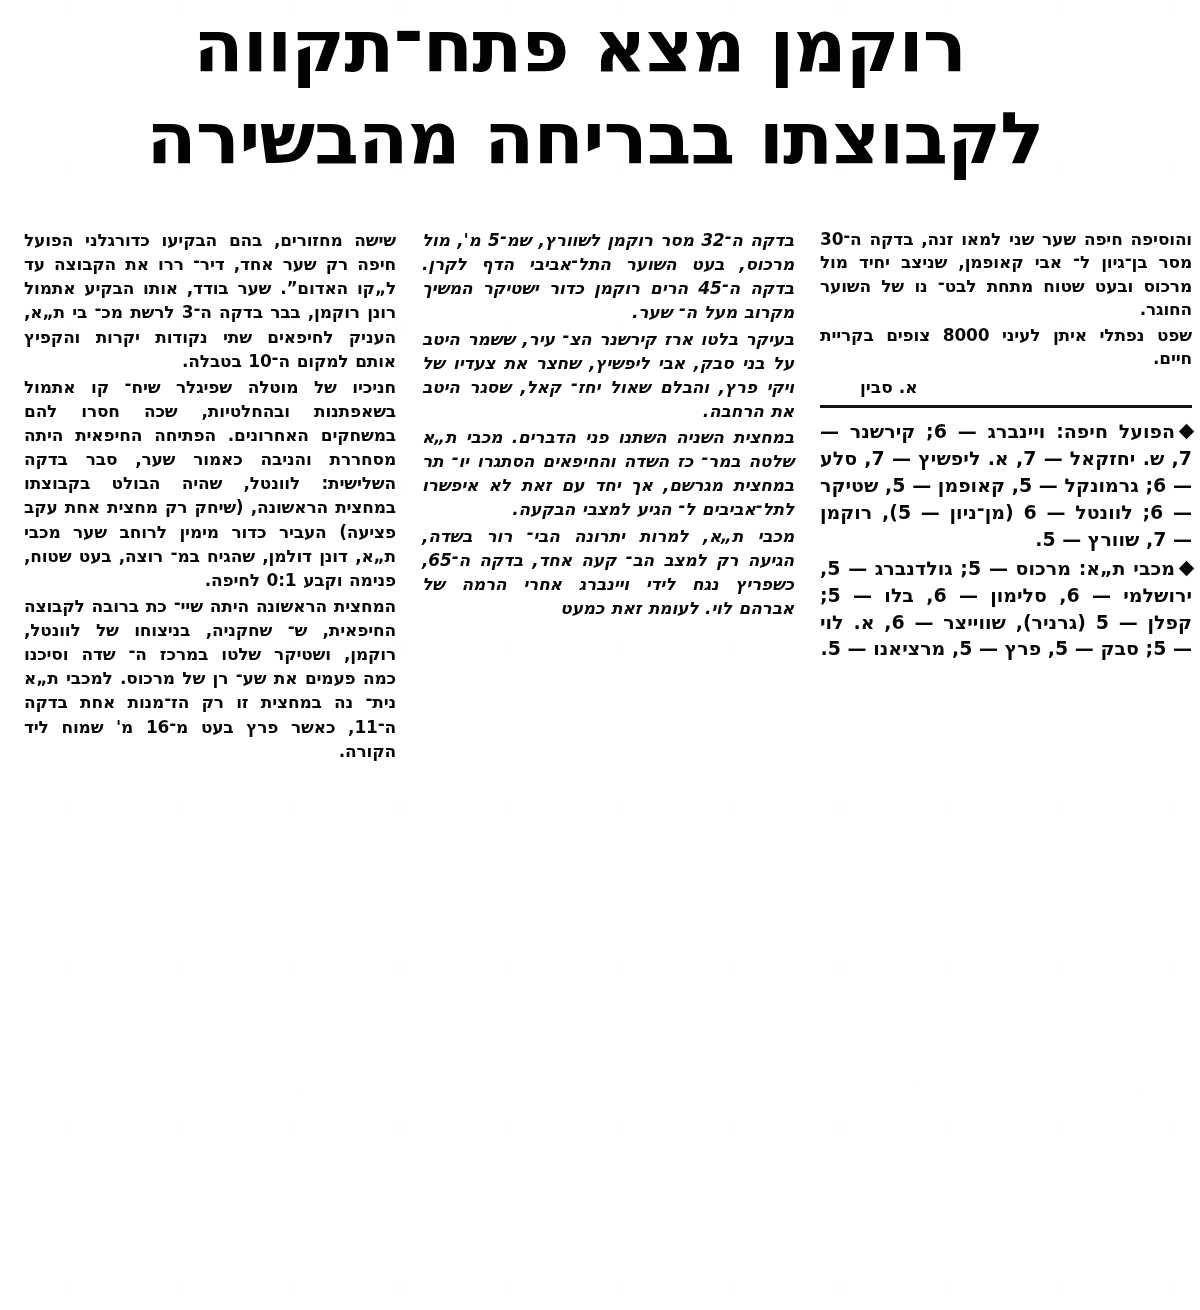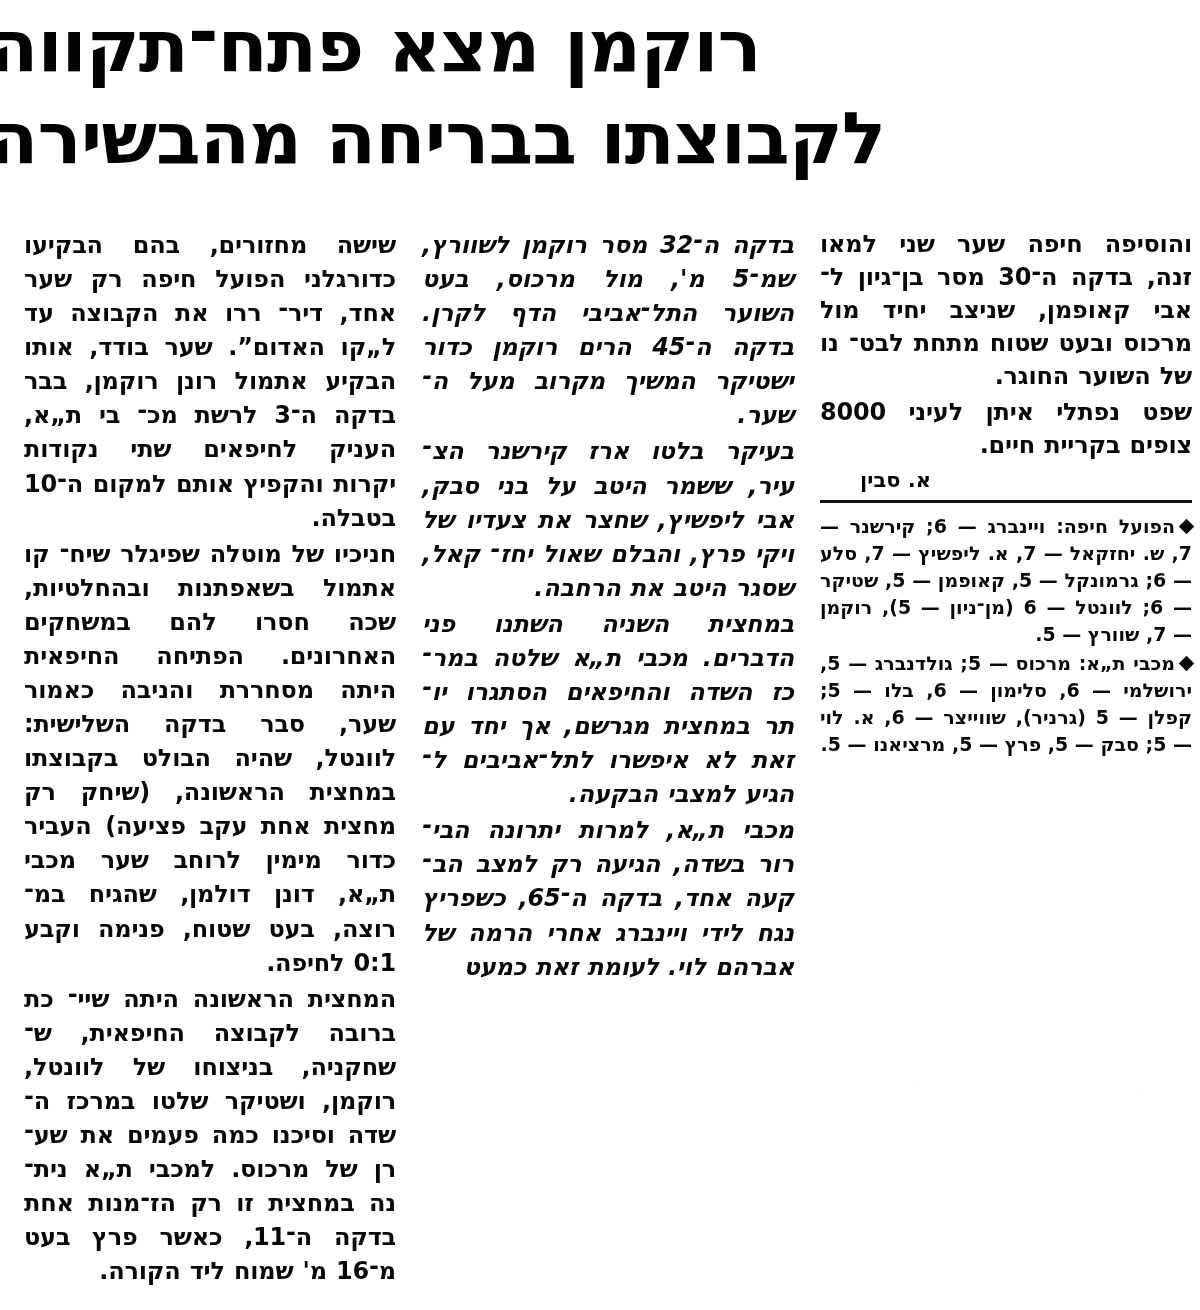--- a/index.html
+++ b/index.html
@@ -30,21 +30,21 @@
       radial-gradient(circle at 48% 91%, rgba(0,0,0,0.03) 0 1px, transparent 2px);
     background-size: 140px 120px, 170px 150px, 110px 160px, 190px 130px, 160px 140px, 150px 170px, 120px 110px;
     opacity: .85;
     z-index: 50;
   }
   .headline {
     position: absolute;
     top: 0;
     right: 0;
     width: 1200px;
-    text-align: left;
+    text-align: center;
     font-family: "DejaVu Sans", sans-serif;
     font-weight: bold;
     color: #0b0b0b;
     letter-spacing: -1px;
   }
   .headline-line {
     display: block;
     font-size: 72px;
     line-height: 1.28;
     white-space: nowrap;
@@ -65,34 +65,34 @@
   }
   .col {
     width: 370px;
   }
   .col.col-1 { width: 372px; }
   .col.col-2 { width: 372px; }
   .col.col-3 { width: 372px; }
 
   p.body {
     margin: 0 0 2px 0;
-    font-size: 24px;
+    font-size: 17px;
     line-height: 1.42;
     text-align: justify;
     text-align-last: right;
     color: #111;
     font-weight: bold;
     letter-spacing: -0.3px;
     word-spacing: 1px;
   }
   p.body.tight { line-height: 1.38; }
 
   .signature {
     margin: 6px 0 2px 0;
-    font-size: 21px;
+    font-size: 17px;
     font-weight: bold;
     text-align: left;
     padding-left: 40px;
     color: #0d0d0d;
   }
   .rule {
     height: 3px;
     background: #1a1a1a;
     margin: 8px 0 10px 0;
     width: 100%;

